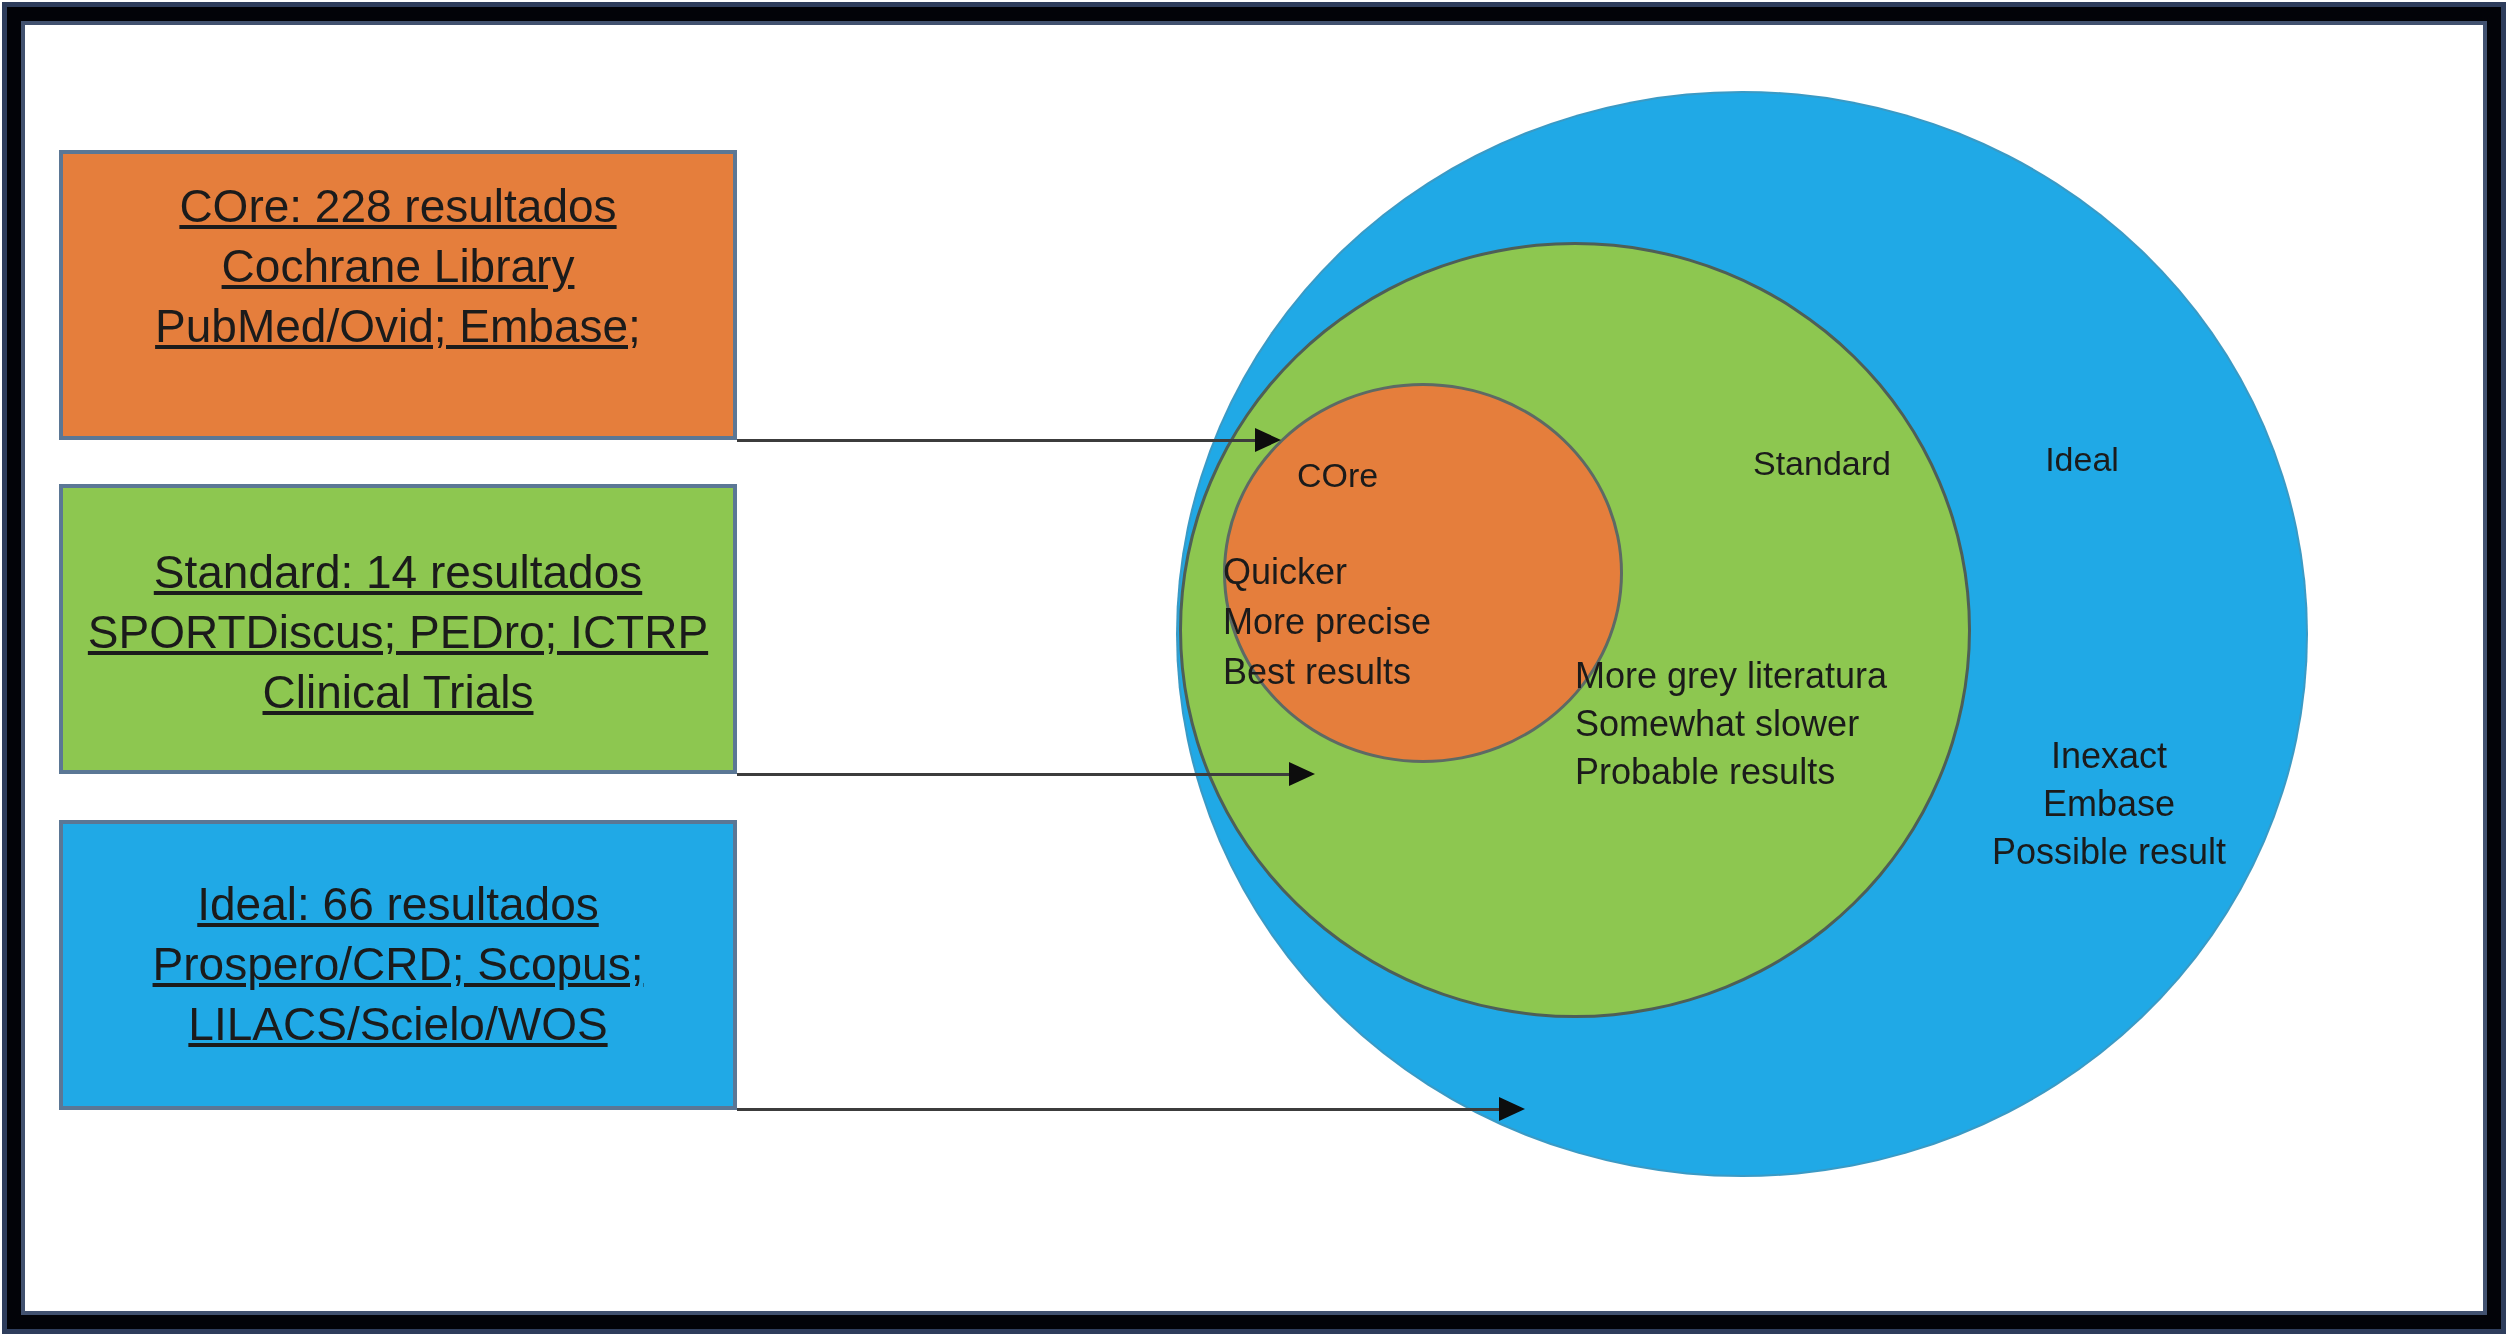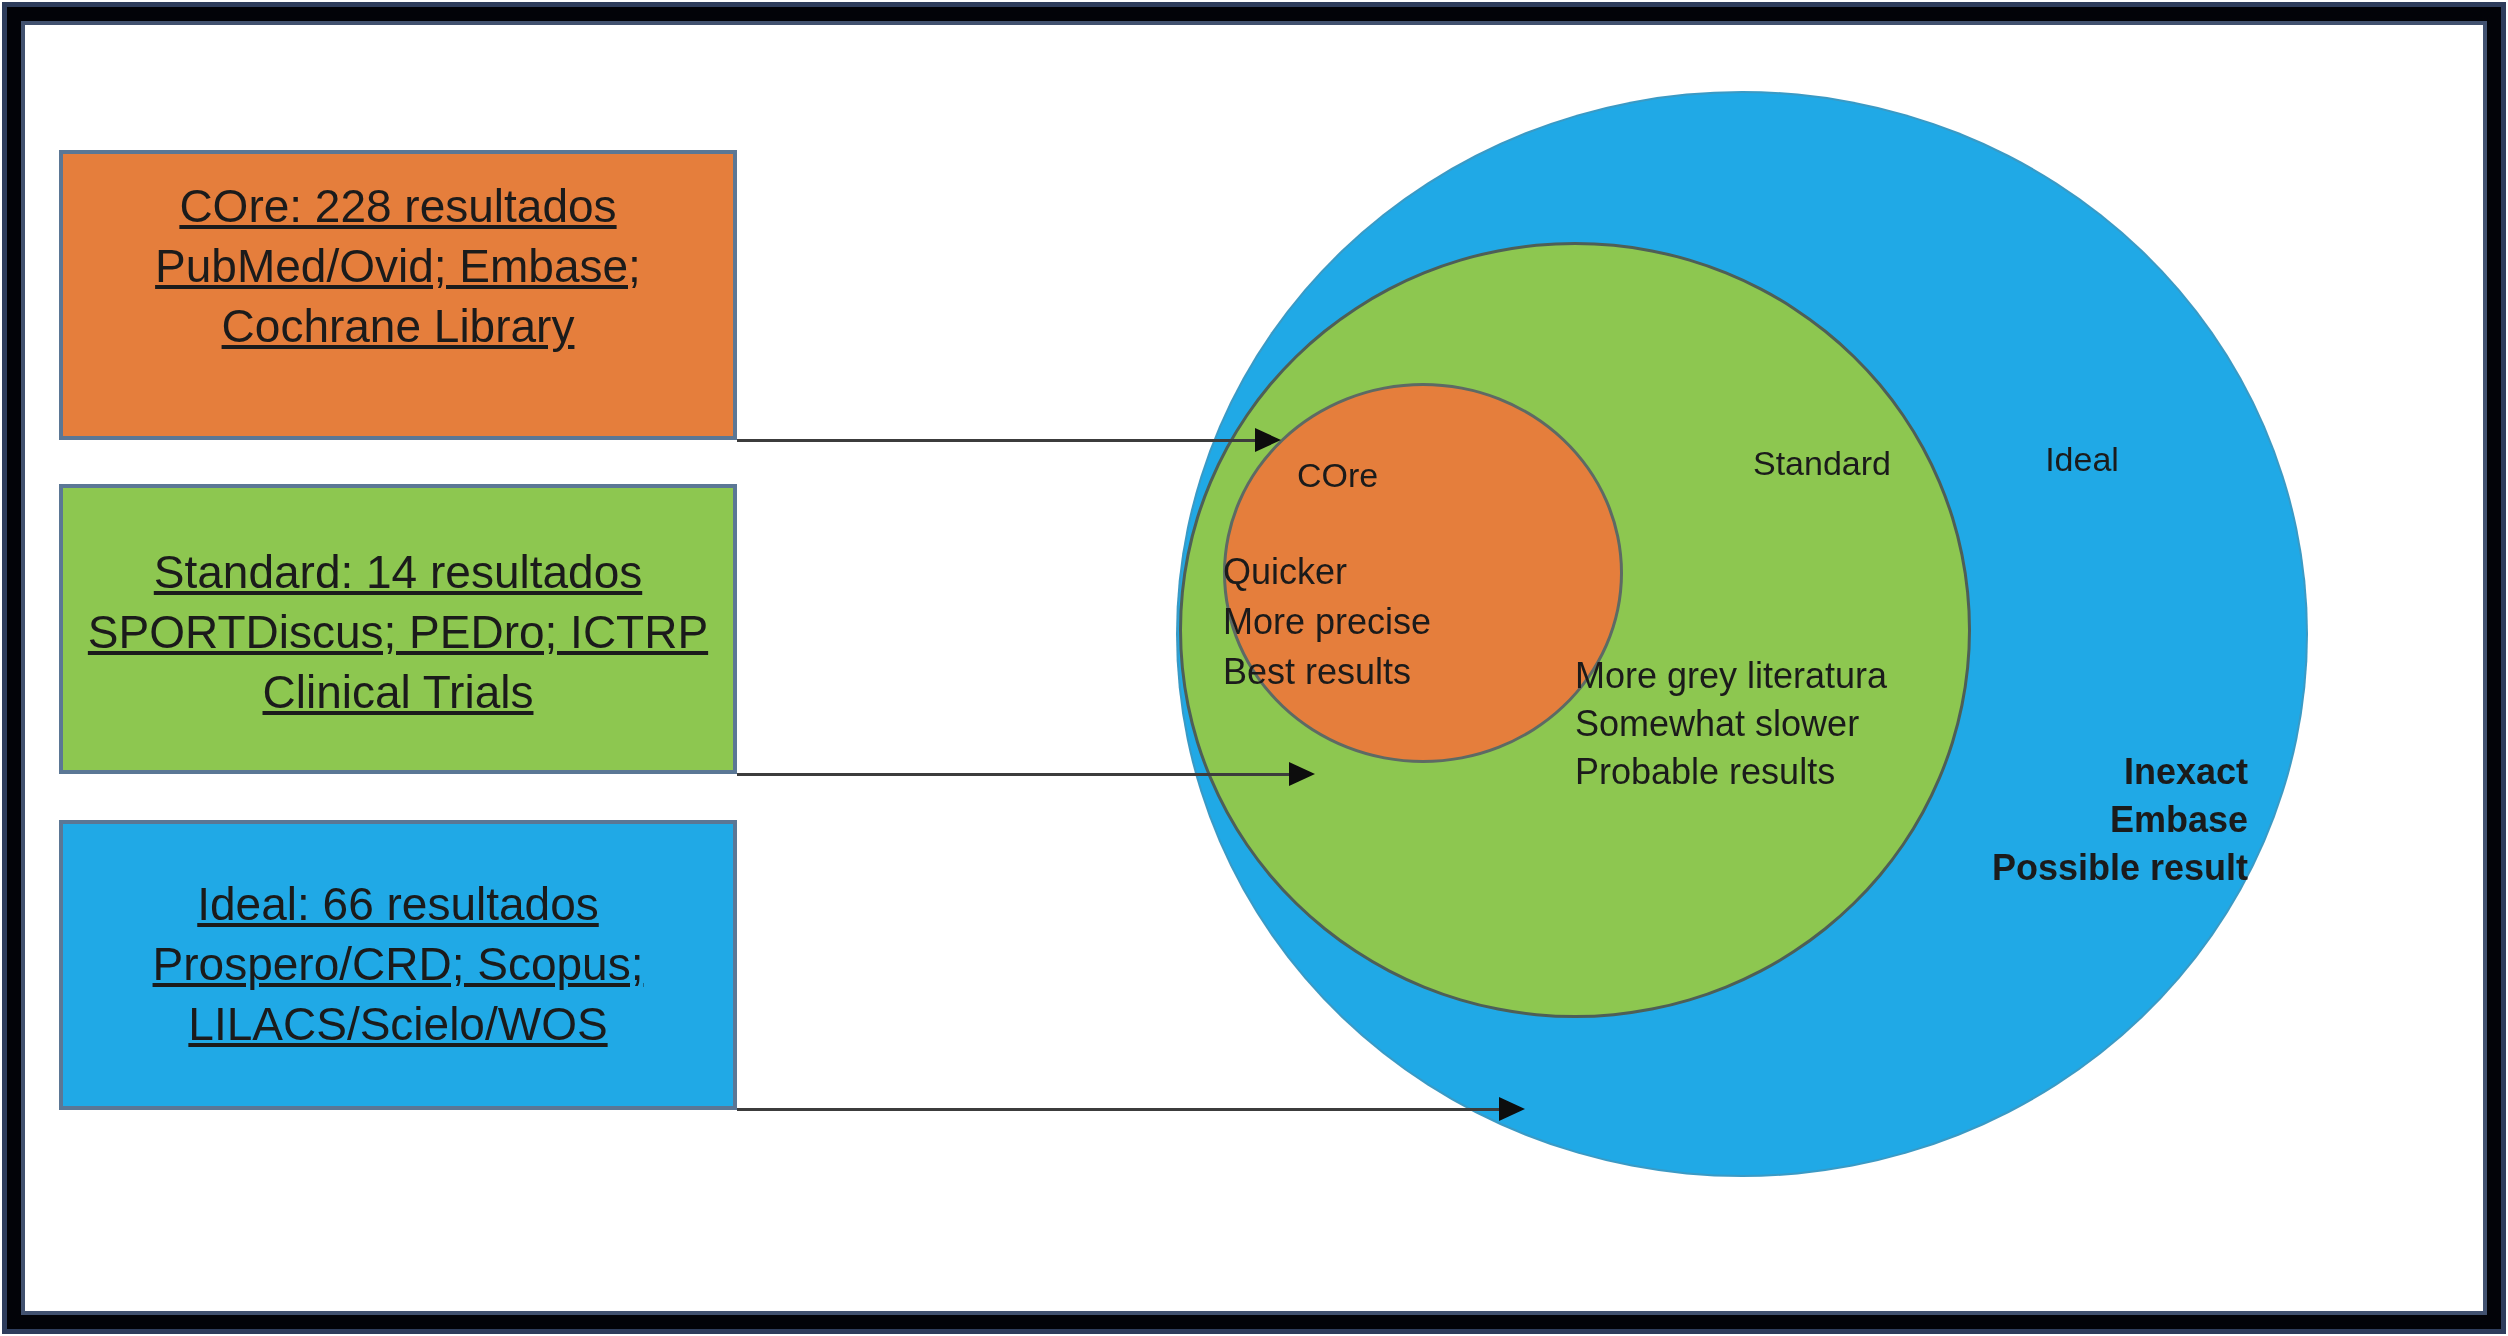--- a/index.html
+++ b/index.html
@@ -80,21 +80,21 @@
   .label-ideal    { left: 2082px; top: 432px; transform: translateX(-50%); }
 
   .circle-notes {
     position: absolute;
     font-size: 36px;
     line-height: 50px;
     z-index: 6;
   }
   .notes-core     { left: 1223px; top: 547px; width: 400px; text-align: left; line-height: 50px; }
   .notes-standard { left: 1575px; top: 652px; text-align: left; line-height: 48px; }
-  .notes-ideal    { left: 1992px; top: 748px; text-align: right; line-height: 48px; font-weight: bold; }
+  .notes-ideal    { left: 1992px; top: 732px; text-align: center; line-height: 48px; }
   .circle-notes div { white-space: nowrap; }
 
   
   .arrow { position: absolute; z-index: 10; }
   .arrow .shaft {
     position: absolute;
     height: 3px;
     background: #3c3c3c;
   }
   .arrow .head {
@@ -113,22 +113,22 @@
 </style>
 </head>
 <body>
 
 <div class="canvas">
 
   <div class="frame"></div>
 
   <div class="legend-box box-core">
     <div class="box-line">COre: 228 resultados</div>
+    <div class="box-line">Cochrane Library</div>
     <div class="box-line">PubMed/Ovid; Embase;</div>
-    <div class="box-line">Cochrane Library</div>
   </div>
 
   <div class="legend-box box-standard">
     <div class="box-line">Standard: 14 resultados</div>
     <div class="box-line">SPORTDiscus; PEDro; ICTRP</div>
     <div class="box-line">Clinical Trials</div>
   </div>
 
   <div class="legend-box box-ideal">
     <div class="box-line">Ideal: 66 resultados</div>

